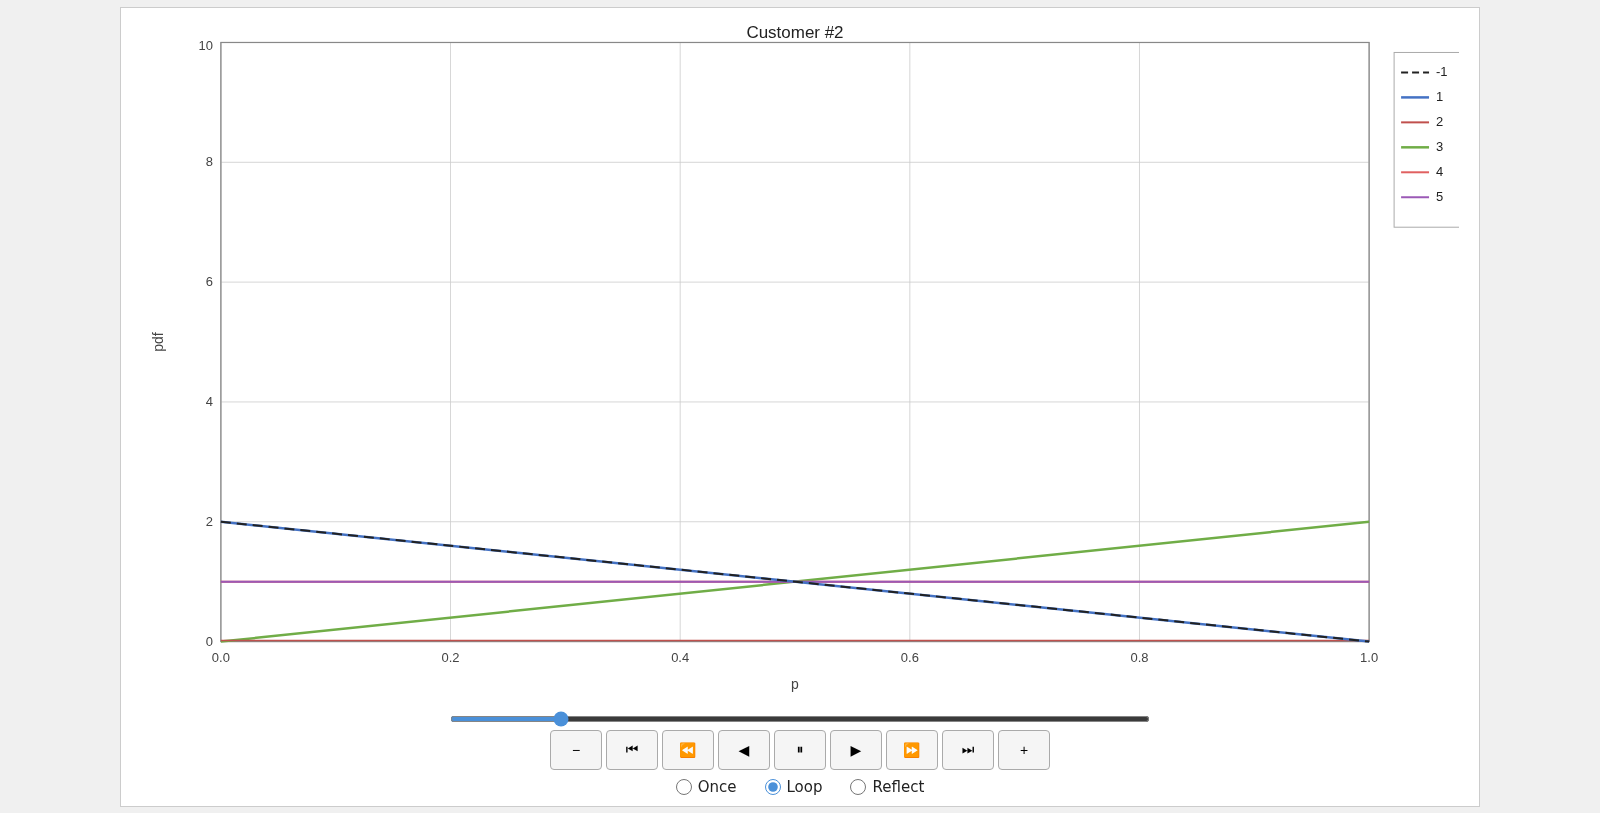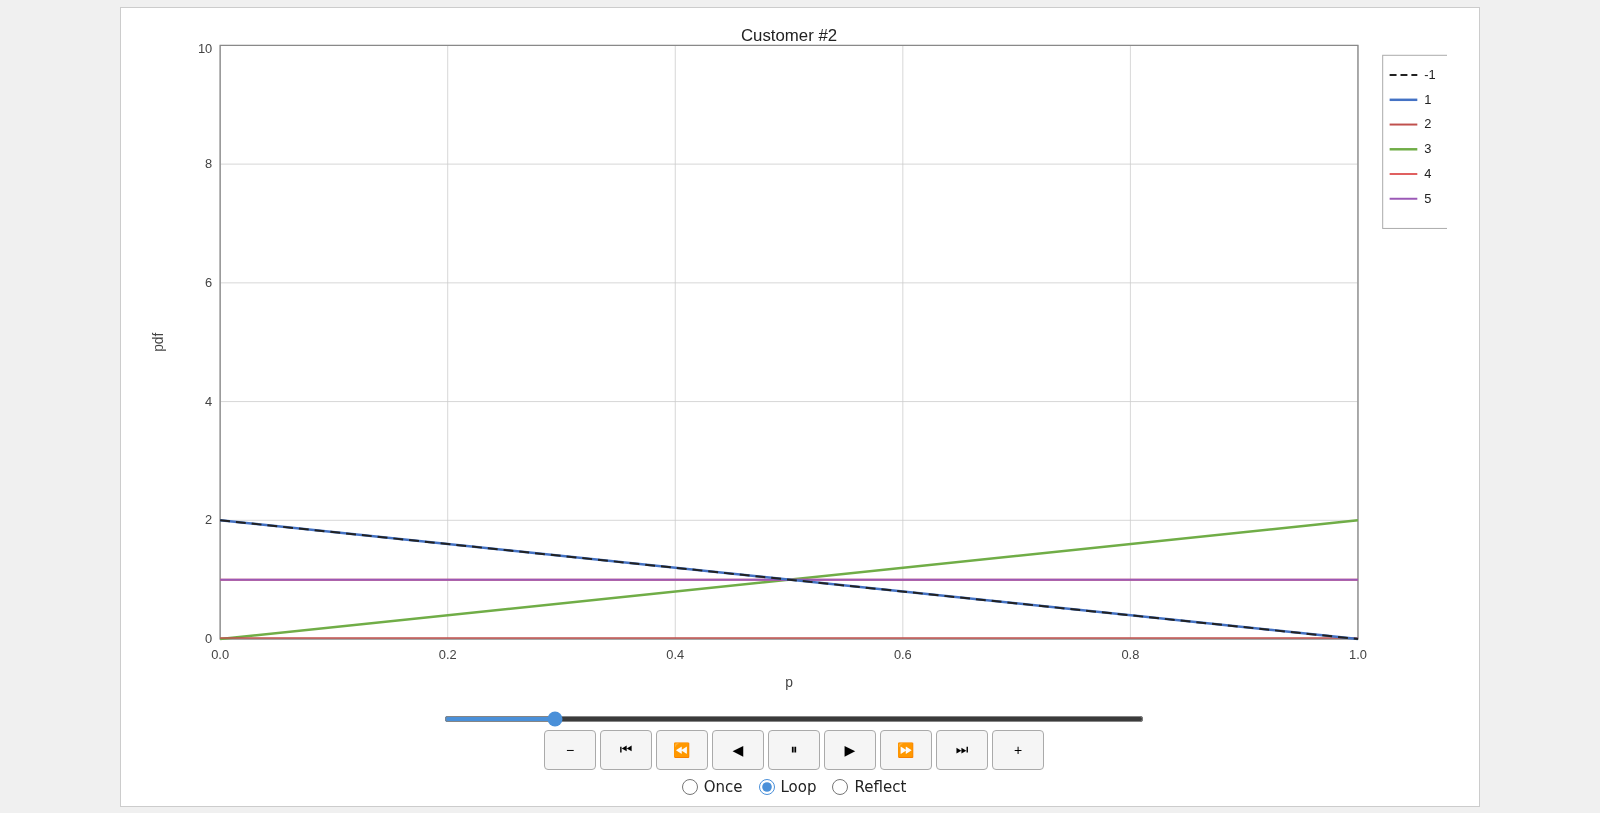--- a/index.html
+++ b/index.html
@@ -13,21 +13,21 @@
       height: 813px;
       overflow: hidden;
     }
     .main-container {
       background: #ffffff;
       width: 1360px;
       height: 800px;
       display: flex;
       flex-direction: column;
       align-items: center;
-      padding: 10px 32px 10px 20px;
+      padding: 10px 20px 10px 20px;
       border: 1px solid #ccc;
     }
     .chart-area {
       width: 100%;
       flex: 1;
       position: relative;
     }
     svg.chart {
       width: 100%;
       height: 100%;
@@ -63,21 +63,21 @@
       border-radius: 4px;
       font-size: 14px;
       cursor: pointer;
       display: flex;
       align-items: center;
       justify-content: center;
       user-select: none;
     }
     .radio-row {
       display: flex;
-      gap: 16px;
+      gap: 28px;
       align-items: center;
       font-size: 15px;
       color: #222;
     }
     .radio-option {
       display: flex;
       align-items: center;
       gap: 6px;
       cursor: pointer;
     }

